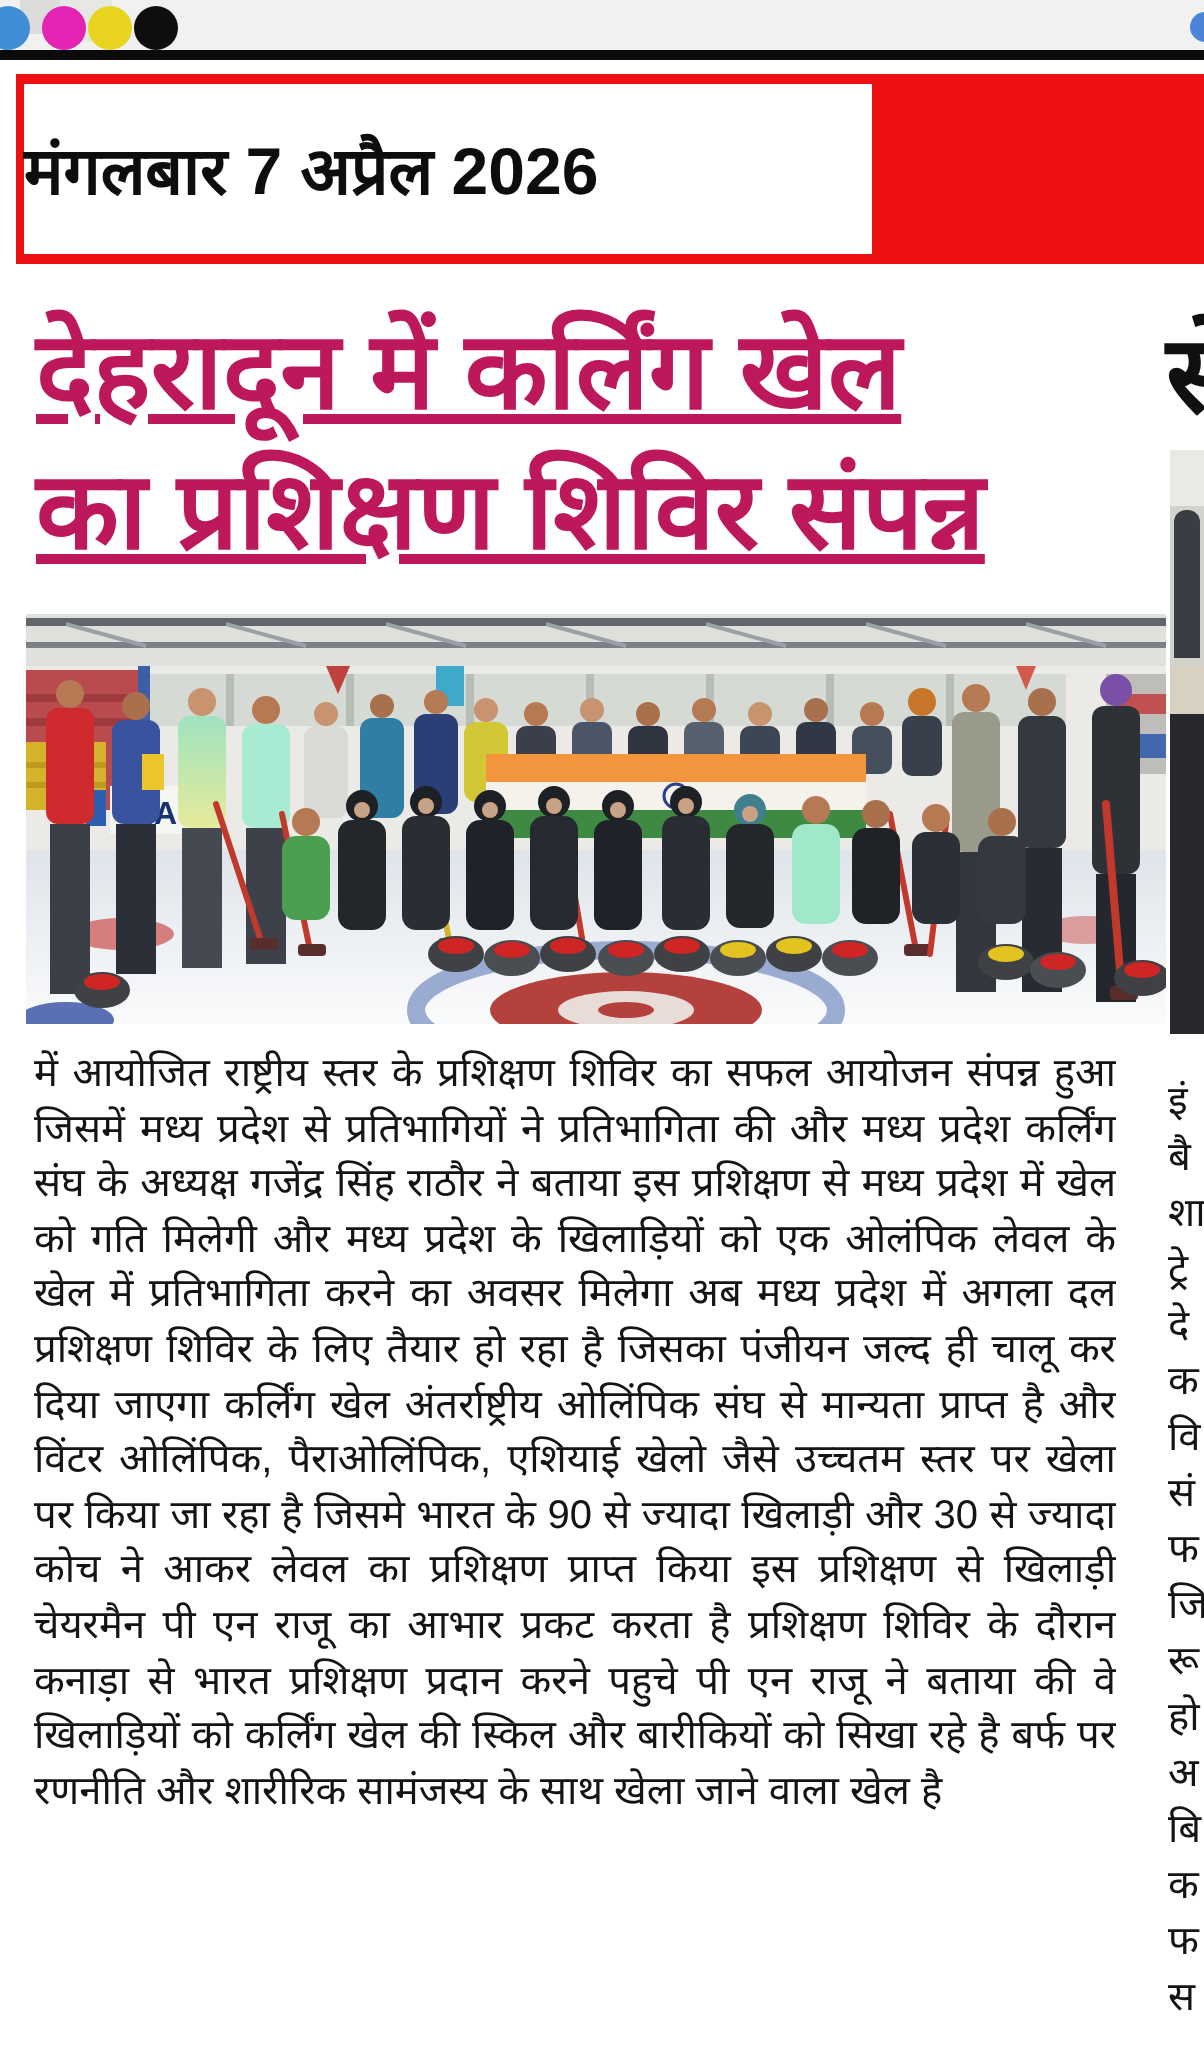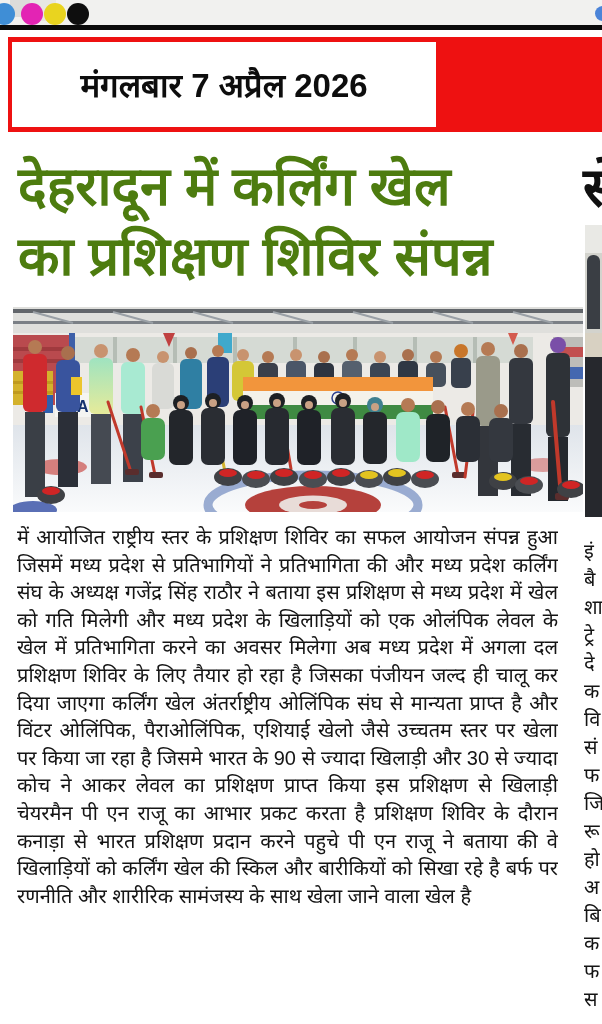--- a/index.html
+++ b/index.html
@@ -15,26 +15,26 @@
   .dot-blue    { left:-7px; background:#3f8ed6; }
   .dot-magenta { left:21px; background:#e324b4; }
   .dot-yellow  { left:44px; background:#e9d41f; }
   .dot-black   { left:67px; background:#0e0e0e; }
   .dot-mini    { position:absolute; width:15px; height:15px; border-radius:50%; top:6px; left:595px; background:#4b84d8; }
   .rule { position:absolute; top:25px; left:0; width:602px; height:5px; background:#0b0b0b; }
 
   
   .banner { position:absolute; top:37px; left:8px; width:594px; height:95px; background:#ee1111; }
   .datebox { position:absolute; top:5px; left:4px; width:424px; height:85px; background:#ffffff;
-             display:flex; align-items:center; justify-content:center; }
+             display:flex; align-items:center; justify-content:flex-start; }
   .datebox span { font-size:33px; font-weight:bold; color:#0d0d0d; white-space:nowrap; }
 
   
-  .headline { position:absolute; top:151px; left:18px; width:584px; color:#4d7c0f;
-              font-weight:bold; font-size:54px; line-height:70px; }
+  .headline { position:absolute; top:151px; left:18px; width:584px; color:#be185d;
+              font-weight:bold; font-size:54px; line-height:70px;text-decoration:underline; }
   .headline div { white-space:nowrap; }
 
   
   .photo { position:absolute; top:307px; left:13px; width:570px; height:205px; overflow:hidden; }
   .photo svg { display:block; }
 
   
   .body-text { position:absolute; top:524px; left:17px; width:541px; }
   .body-text .line { font-size:20px; line-height:27.6px; height:27.6px; overflow:hidden;
                      color:#141414; text-align:justify; text-align-last:justify; }

